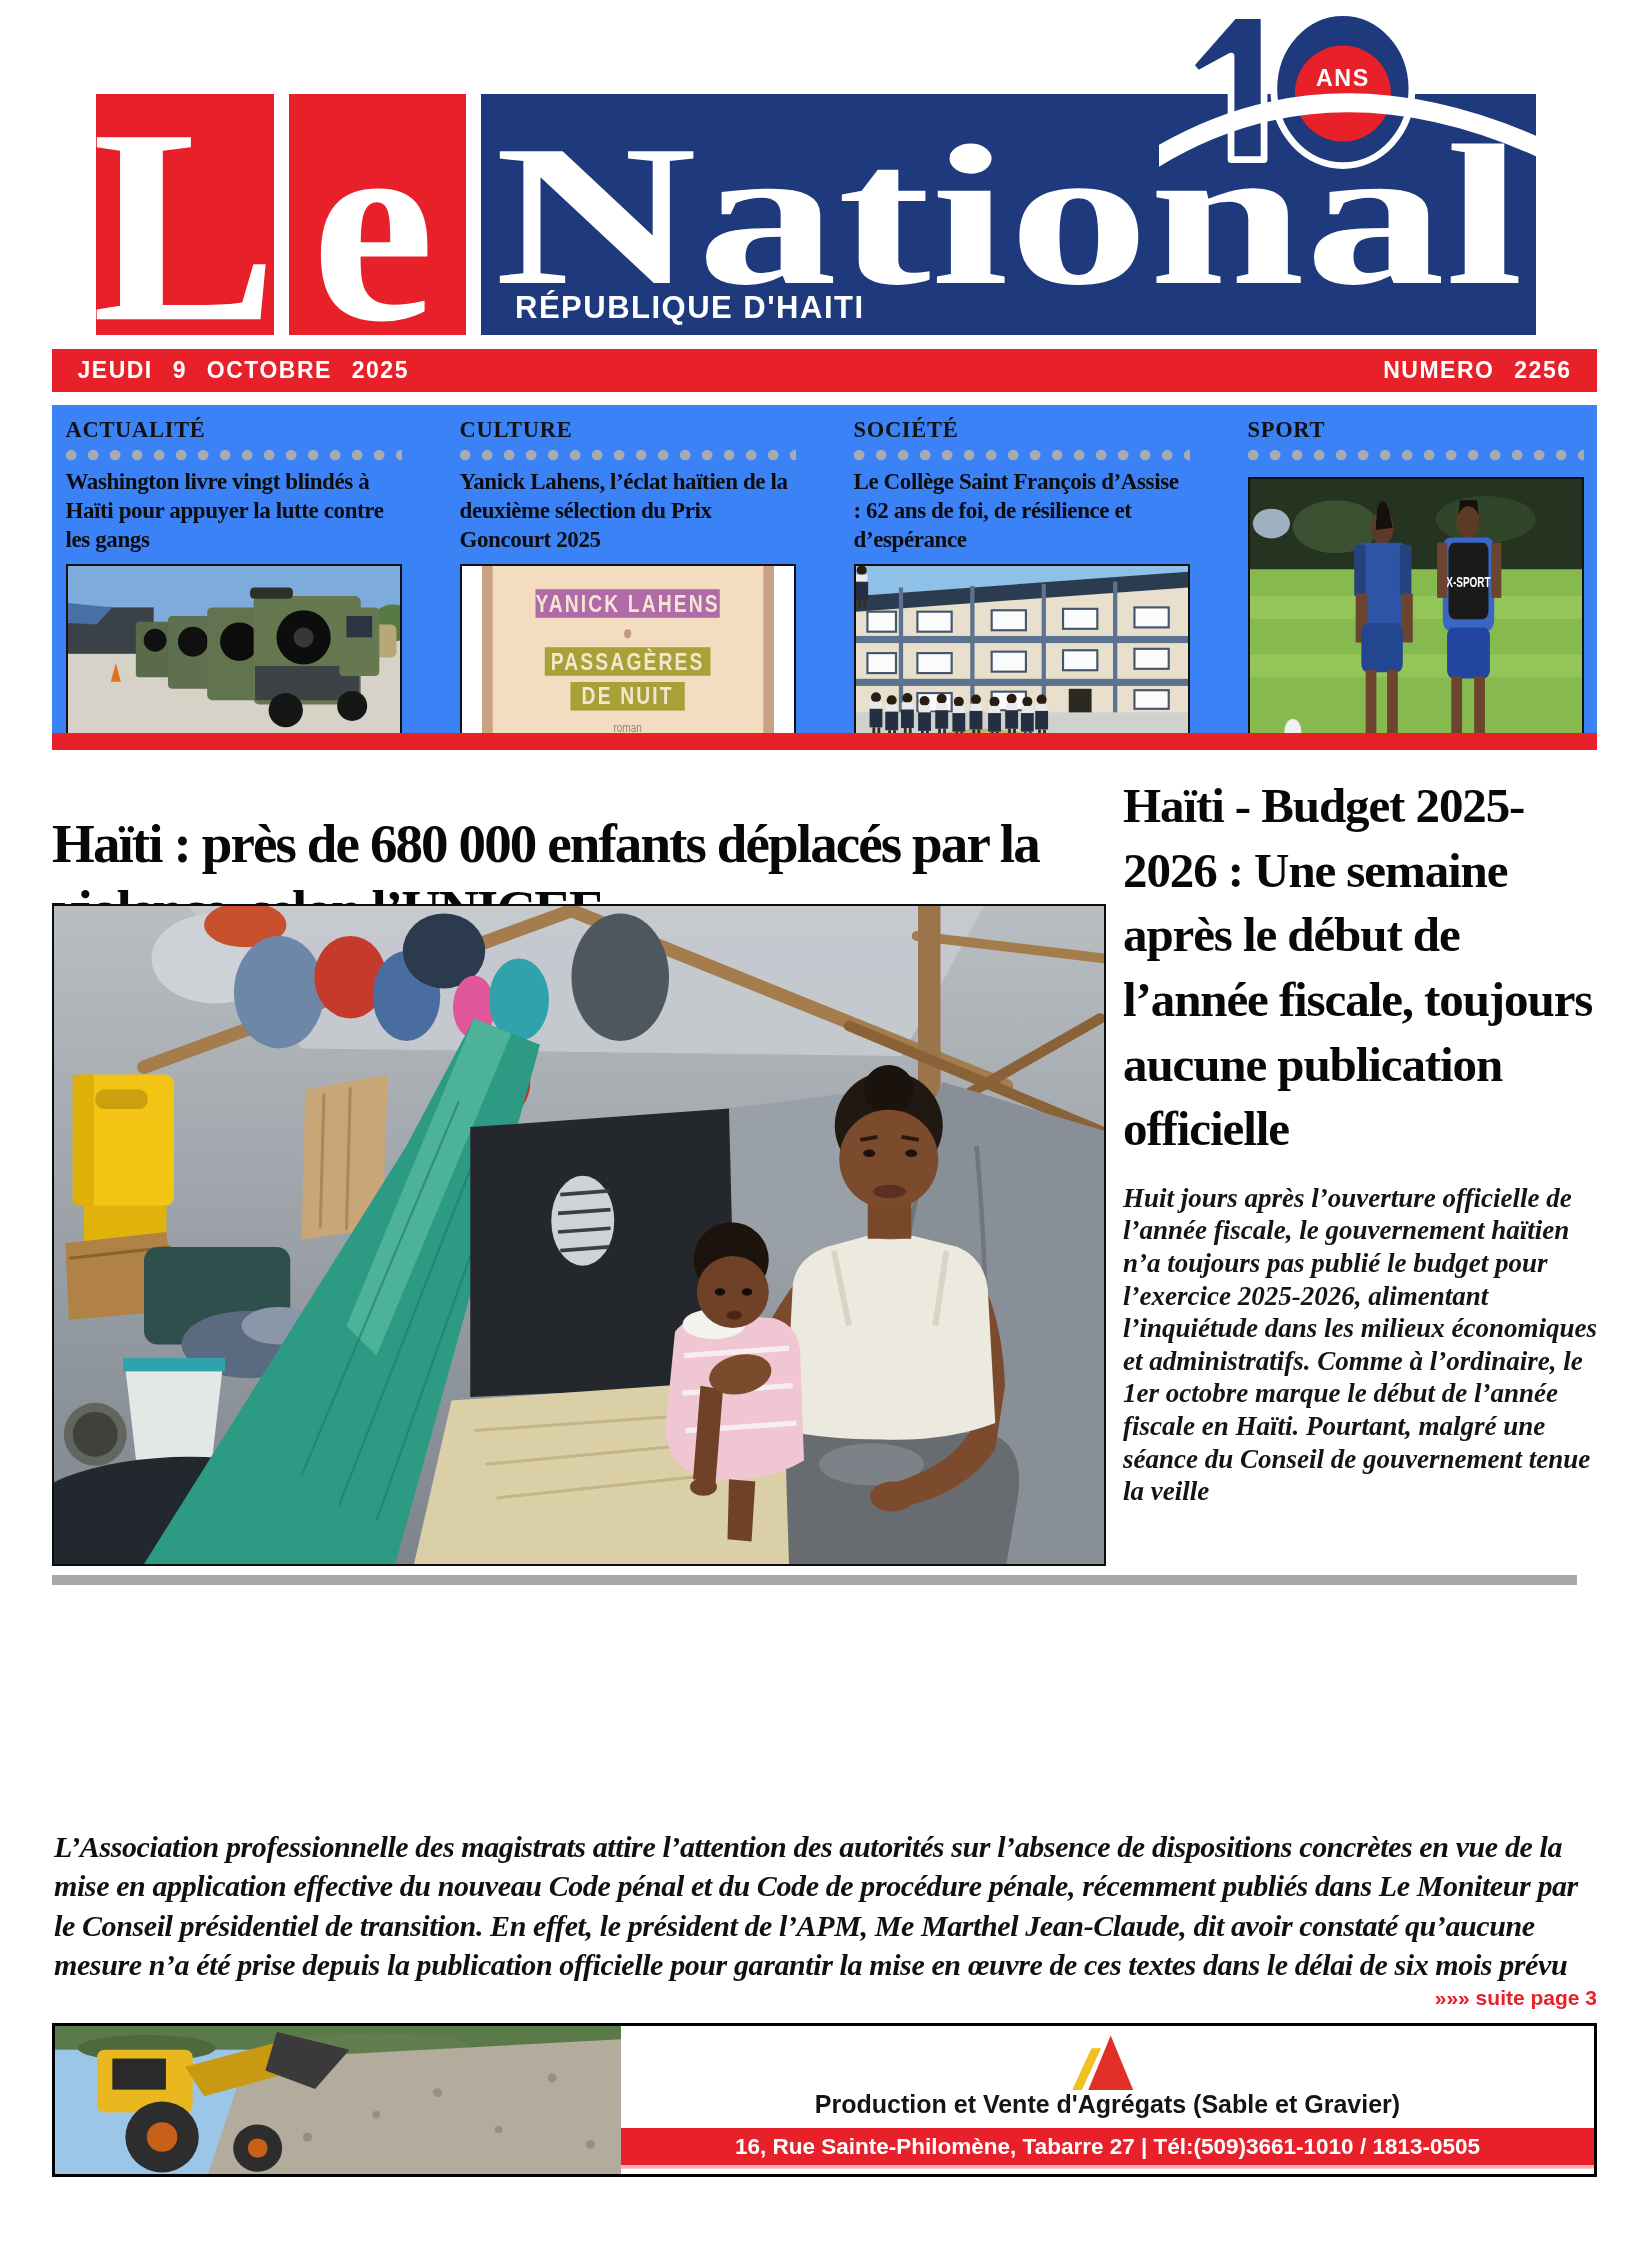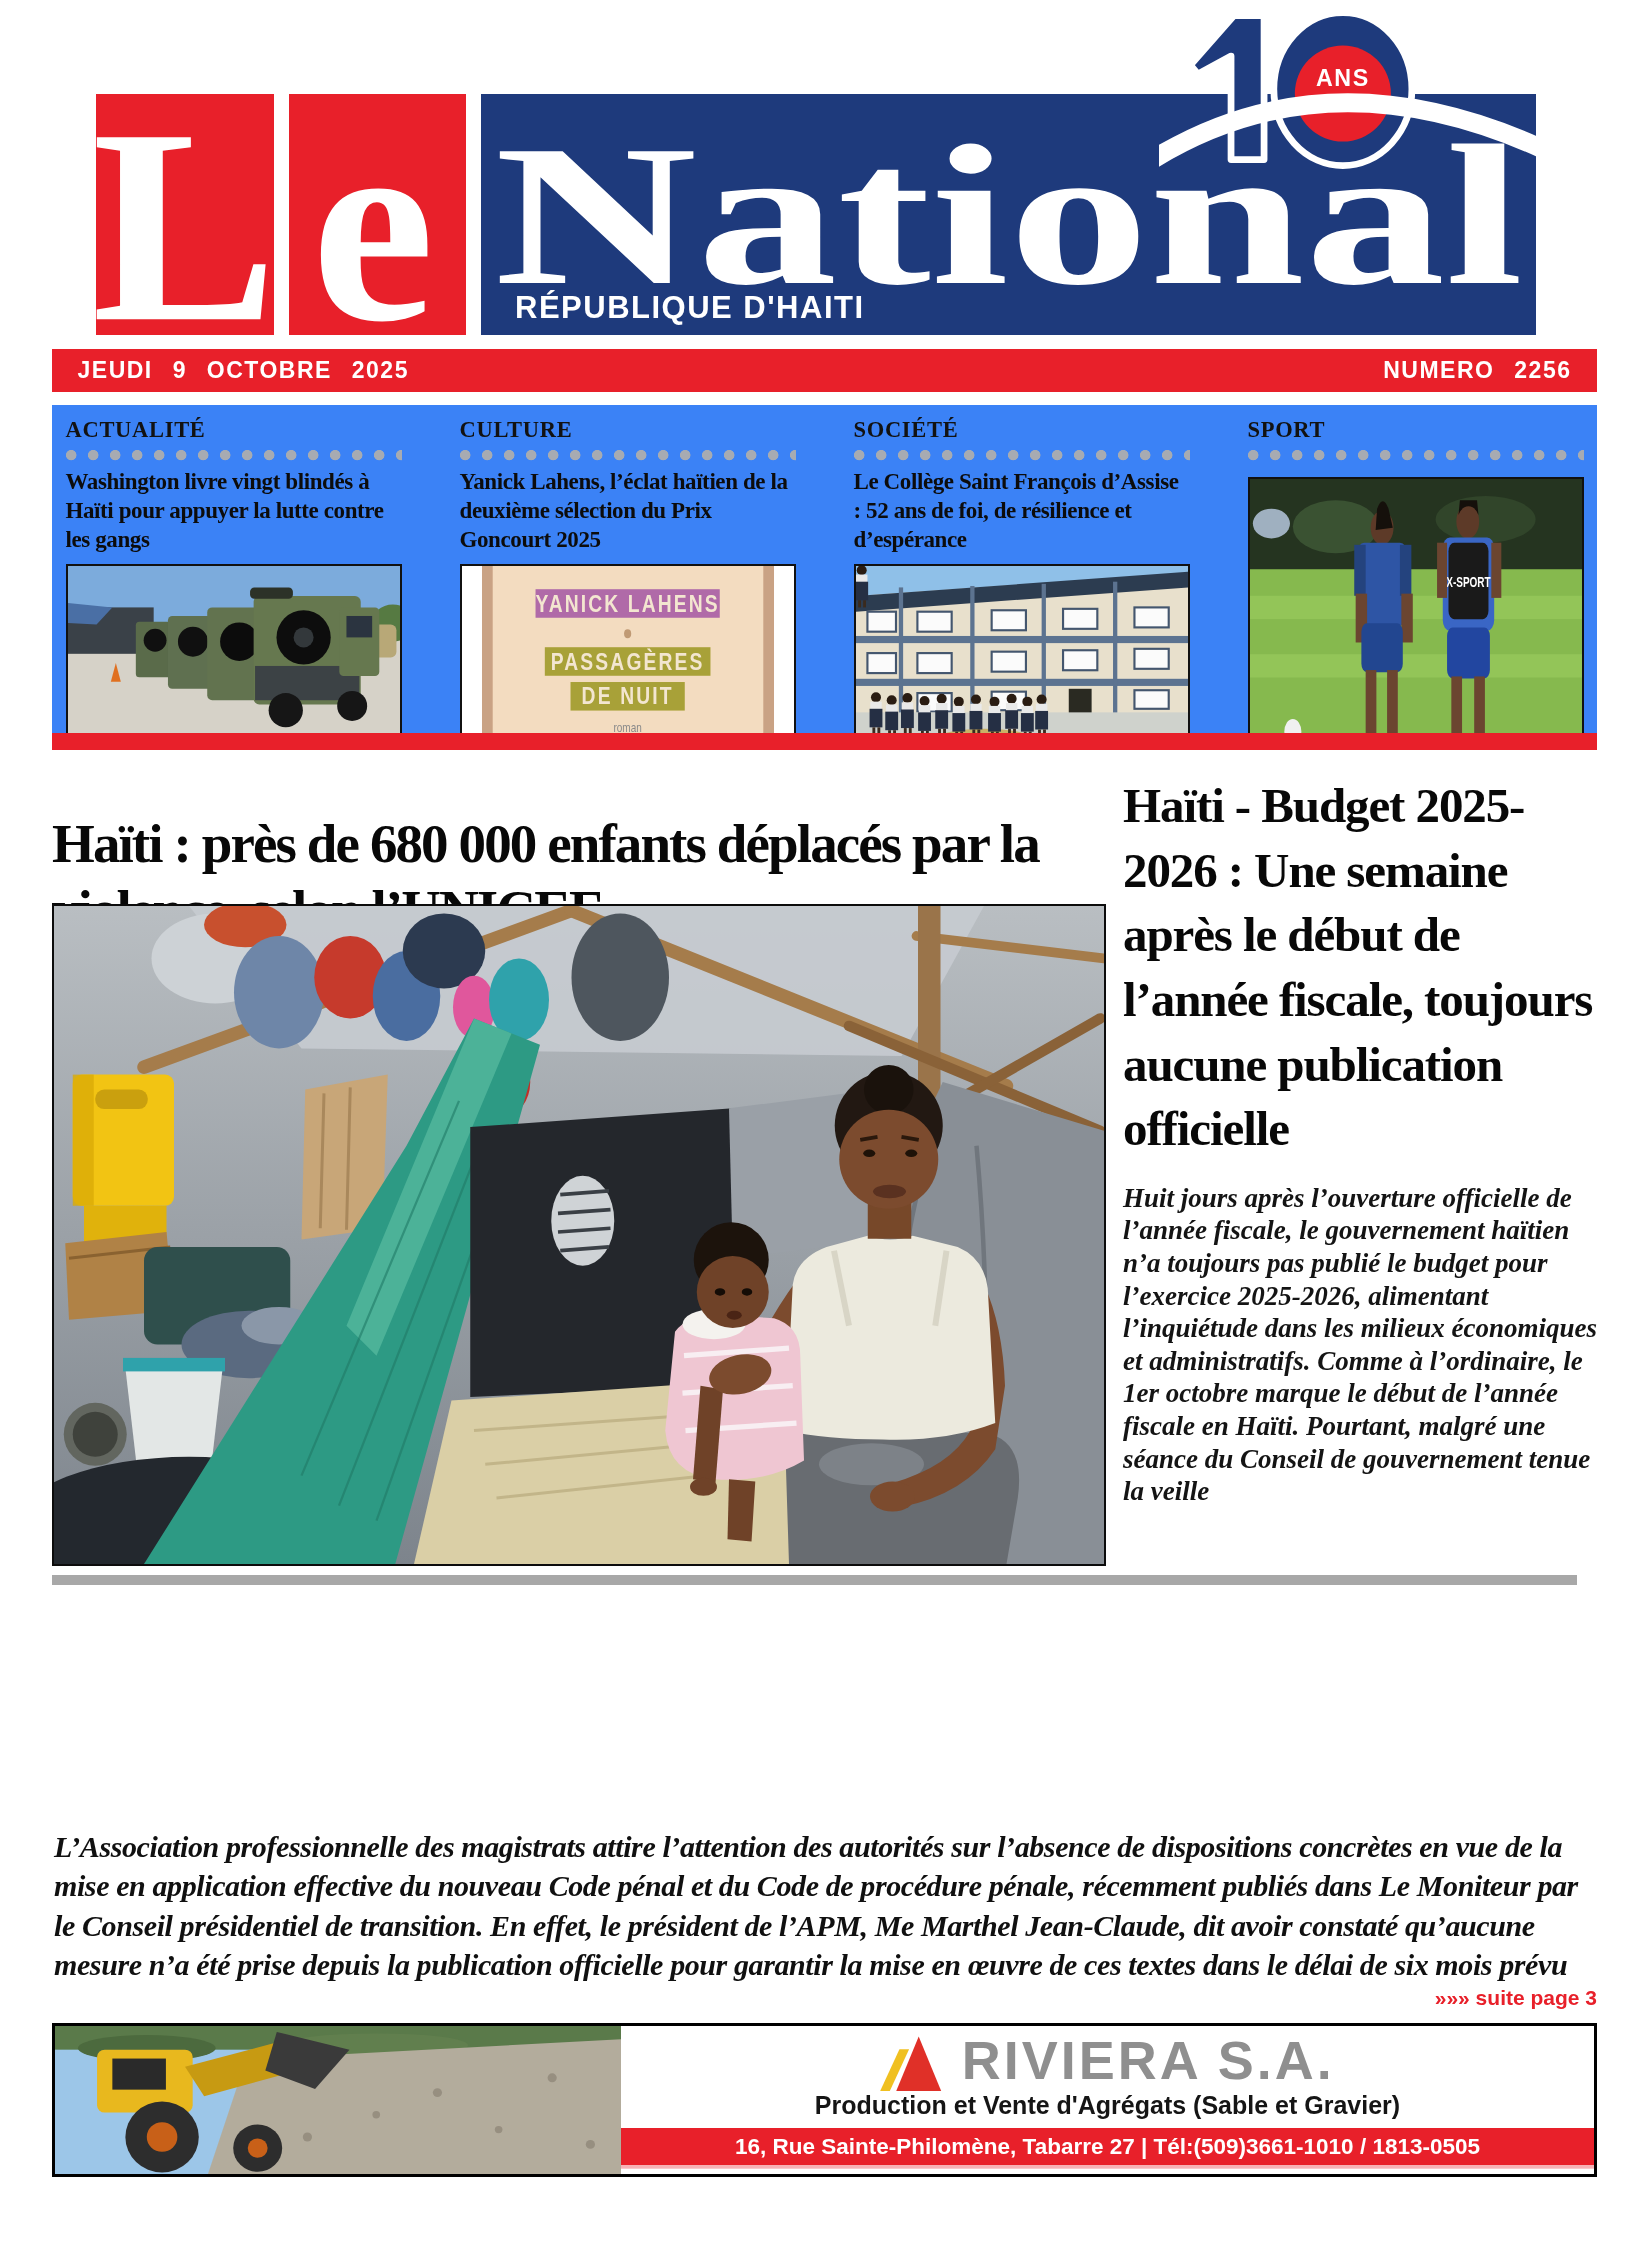--- a/index.html
+++ b/index.html
@@ -162,21 +162,21 @@
           <rect x="152" y="130" width="160" height="32" fill="#a8a138"></rect>
           <text x="232" y="155" text-anchor="middle" font-family="Liberation Sans, sans-serif" font-weight="bold" font-size="27" letter-spacing="3" fill="#f3e6d0">DE NUIT</text>
           <text x="232" y="186" text-anchor="middle" font-family="Liberation Sans, sans-serif" font-size="14" fill="#8a8a8a">roman</text>
         </svg>
       </figure>
     </div>
 
     <div class="col">
       <div class="sec-title">SOCIÉTÉ</div>
       <div class="dots"></div>
-      <div class="sec-head">Le Collège Saint François d’Assise : 52 ans de foi, de résilience et d’espérance</div>
+      <div class="sec-head">Le Collège Saint François d’Assise : 62 ans de foi, de résilience et d’espérance</div>
       <figure>
         <svg viewBox="0 0 465 250" preserveAspectRatio="none">
           <rect width="465" height="250" fill="#e8e0cc"></rect>
           <polygon points="0,0 465,0 465,10 0,42" fill="#8fc0e8"></polygon>
           <polygon points="0,42 465,8 465,30 0,64" fill="#2c3c50"></polygon>
           <rect x="0" y="98" width="465" height="10" fill="#5c7390"></rect>
           <rect x="0" y="158" width="465" height="10" fill="#5c7390"></rect>
           <rect x="60" y="30" width="6" height="180" fill="#5c7390"></rect>
           <rect x="160" y="28" width="6" height="182" fill="#5c7390"></rect>
           <rect x="260" y="25" width="6" height="185" fill="#5c7390"></rect>
@@ -410,21 +410,20 @@
           <circle cx="265" cy="165" r="13" fill="#c86018"></circle>
         </g>
       </svg>
     </div>
     <div class="ad-right">
       <div class="ad-logo-row">
         <svg width="71" height="61" viewBox="0 0 110 95">
           <polygon points="0,95 30,30 45,30 15,95" fill="#f0c020"></polygon>
           <polygon points="25,95 60,10 95,95" fill="#e03028"></polygon>
         </svg>
-        <span class="ad-company">RIVIERA S.A.</span>
       </div>
       <div class="ad-tagline">Production et Vente d'Agrégats (Sable et Gravier)</div>
       <div class="ad-band">16, Rue Sainte-Philomène, Tabarre 27 | Tél:(509)3661-1010 / 1813-0505</div>
     </div>
   </div>
 
 </div>
 
 
 </body></html>

